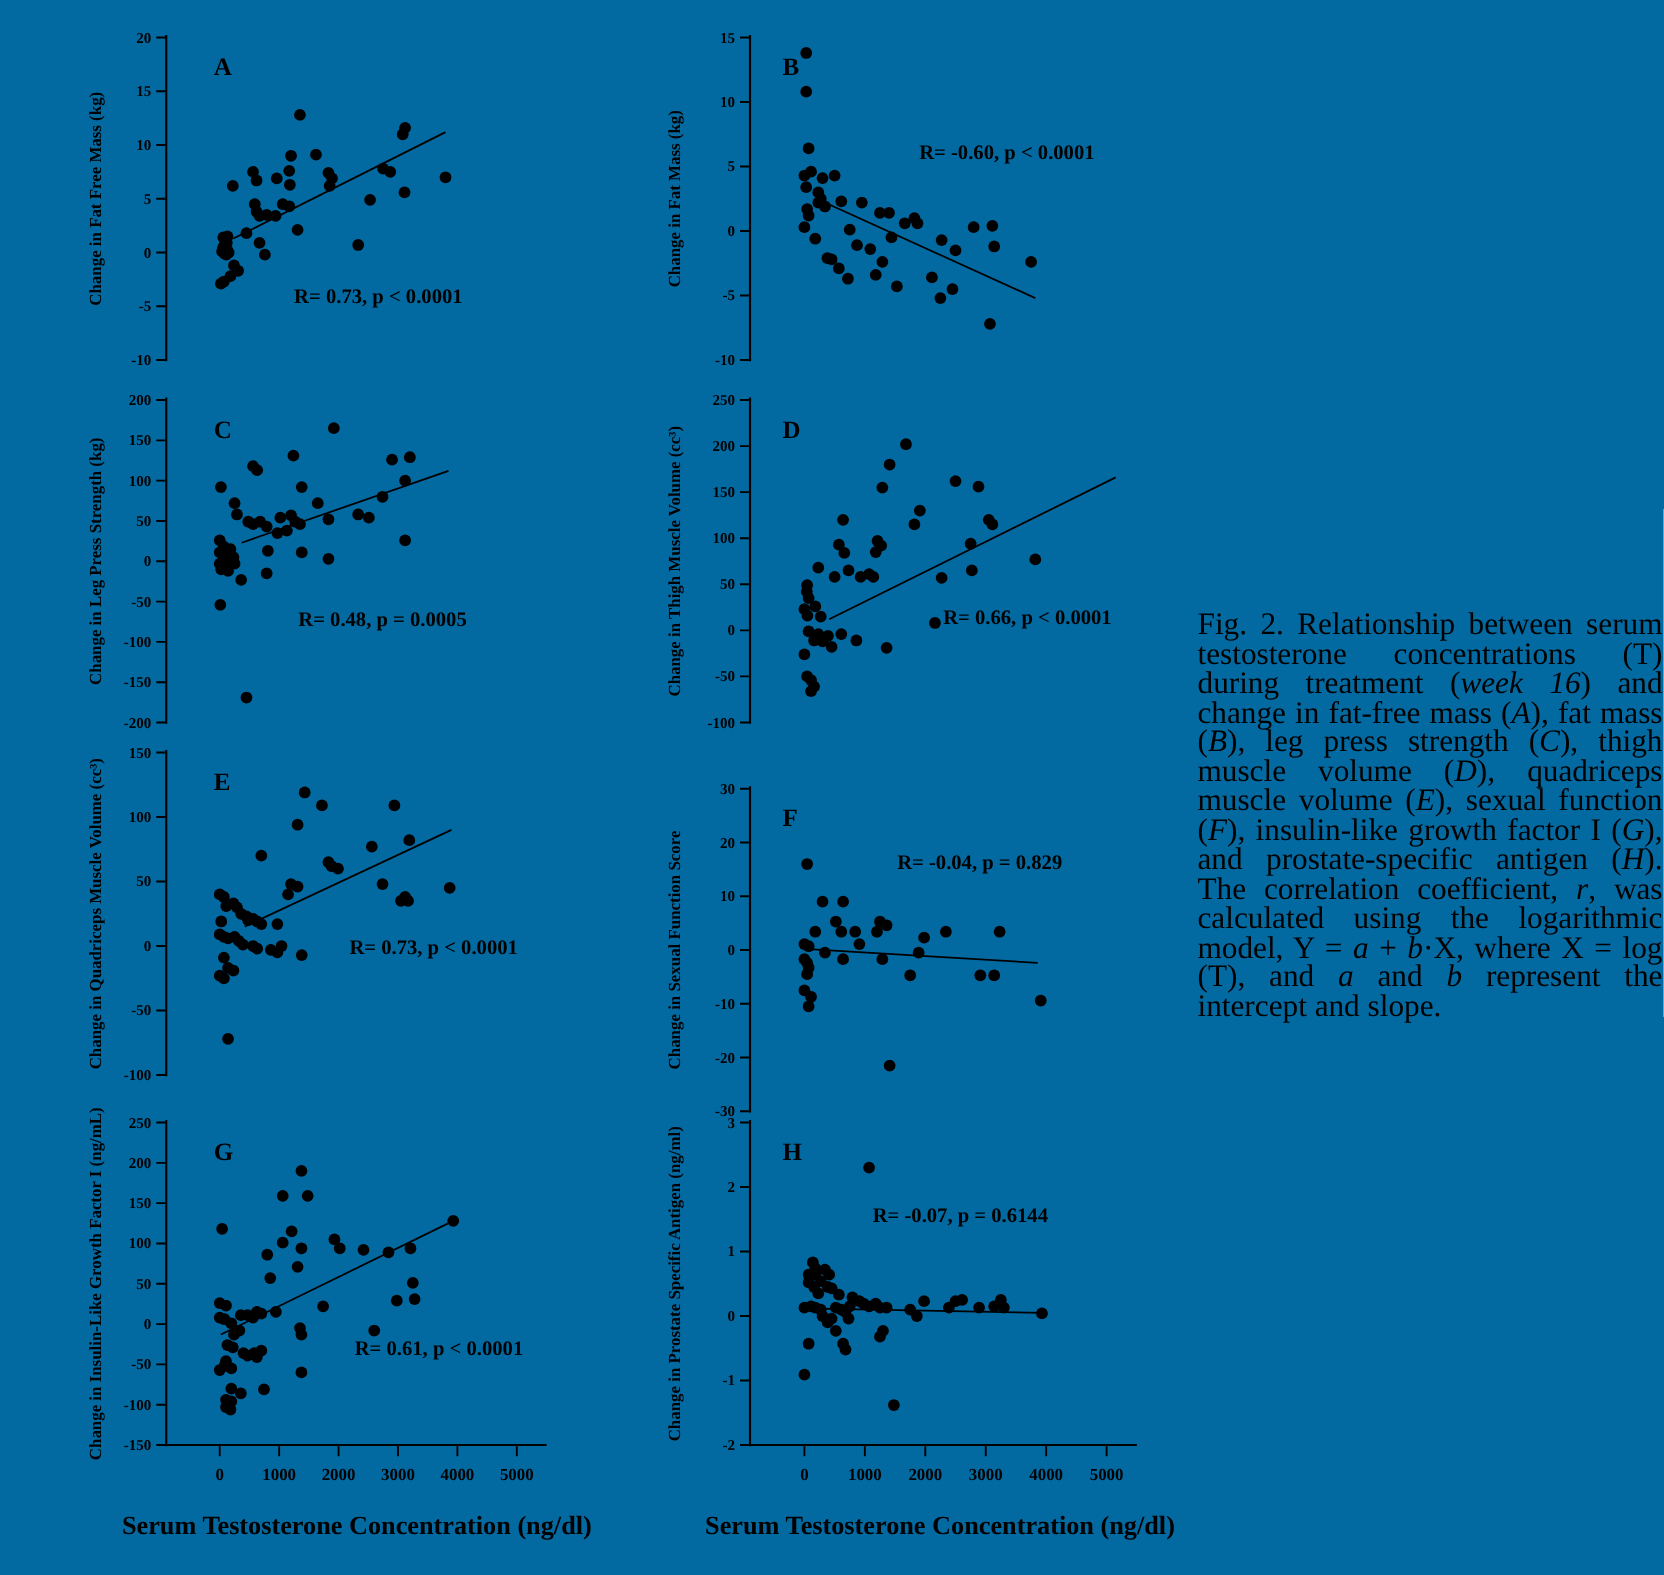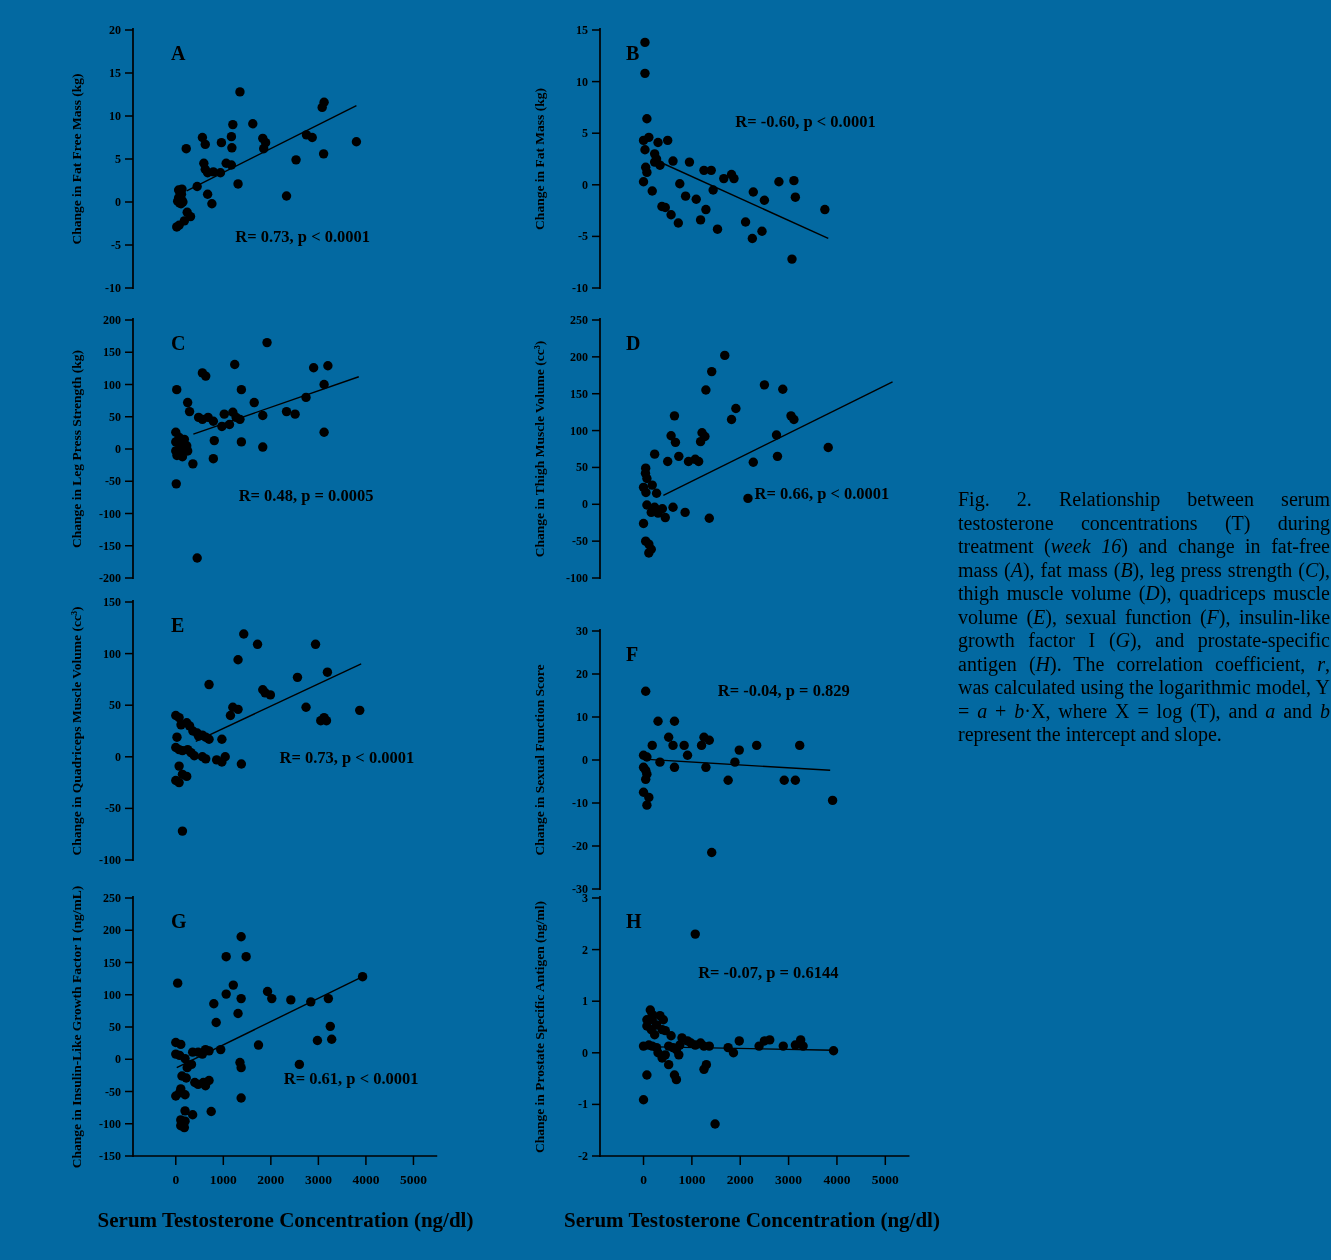--- a/index.html
+++ b/index.html
@@ -12,21 +12,21 @@
   #chart-G{left:25px;top:884px;width:465px;height:350px;}
   #chart-B{left:518px;top:16px;width:445px;height:285px;}
   #chart-D{left:518px;top:306px;width:445px;height:285px;}
   #chart-F{left:518px;top:588px;width:445px;height:285px;margin-top:29px;}
   #chart-H{left:518px;top:884px;width:445px;height:350px;}
   svg text{font-family:"Liberation Serif",serif;fill:#000;}
   .xtitle{position:absolute;top:1208px;font-weight:bold;font-size:21px;text-align:center;
           font-family:"Liberation Serif",serif;}
   #xtitle-left{left:88px;width:395px;}
   #xtitle-right{left:556px;width:392px;}
-  .caption{position:absolute;left:958px;top:488px;width:372px;font-size:20px;
+  .caption{position:absolute;left:958px;top:488px;width:372px;font-size:25px;
            line-height:23.5px;text-align:justify;font-family:"Liberation Serif",serif;}
   .caption i{font-style:italic;}
 </style>
 </head>
 <body>
 
 <div class="page">
   <div class="chart col1" id="chart-A"><svg width="465" height="285" viewBox="0 0 465 285">
         <g>
           <line x1="108" y1="12" x2="108" y2="273" stroke="#000000" stroke-width="1.7"></line>

